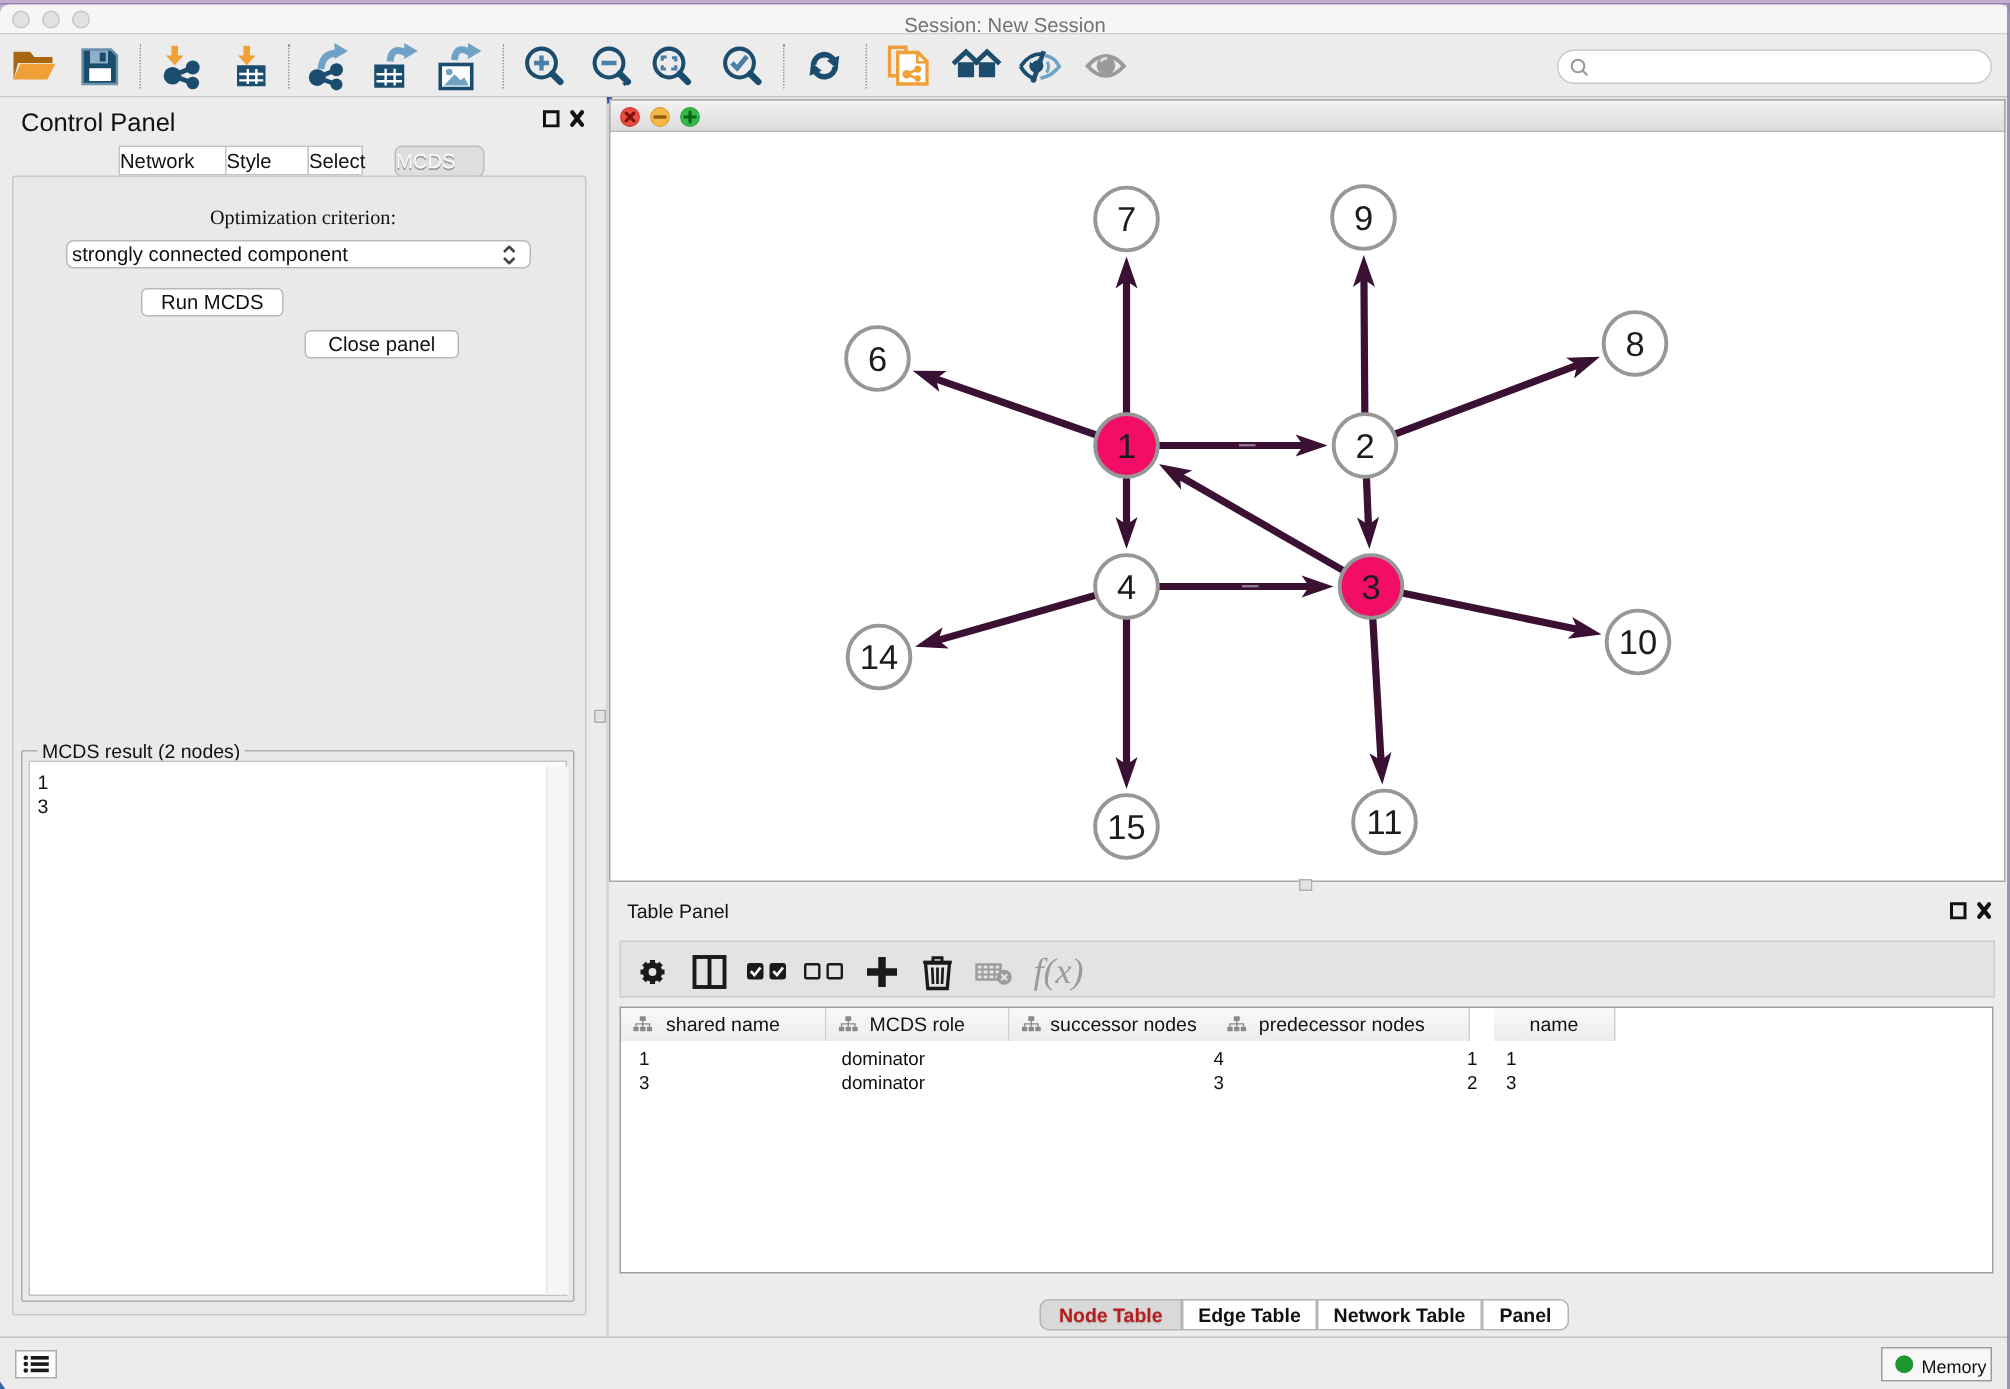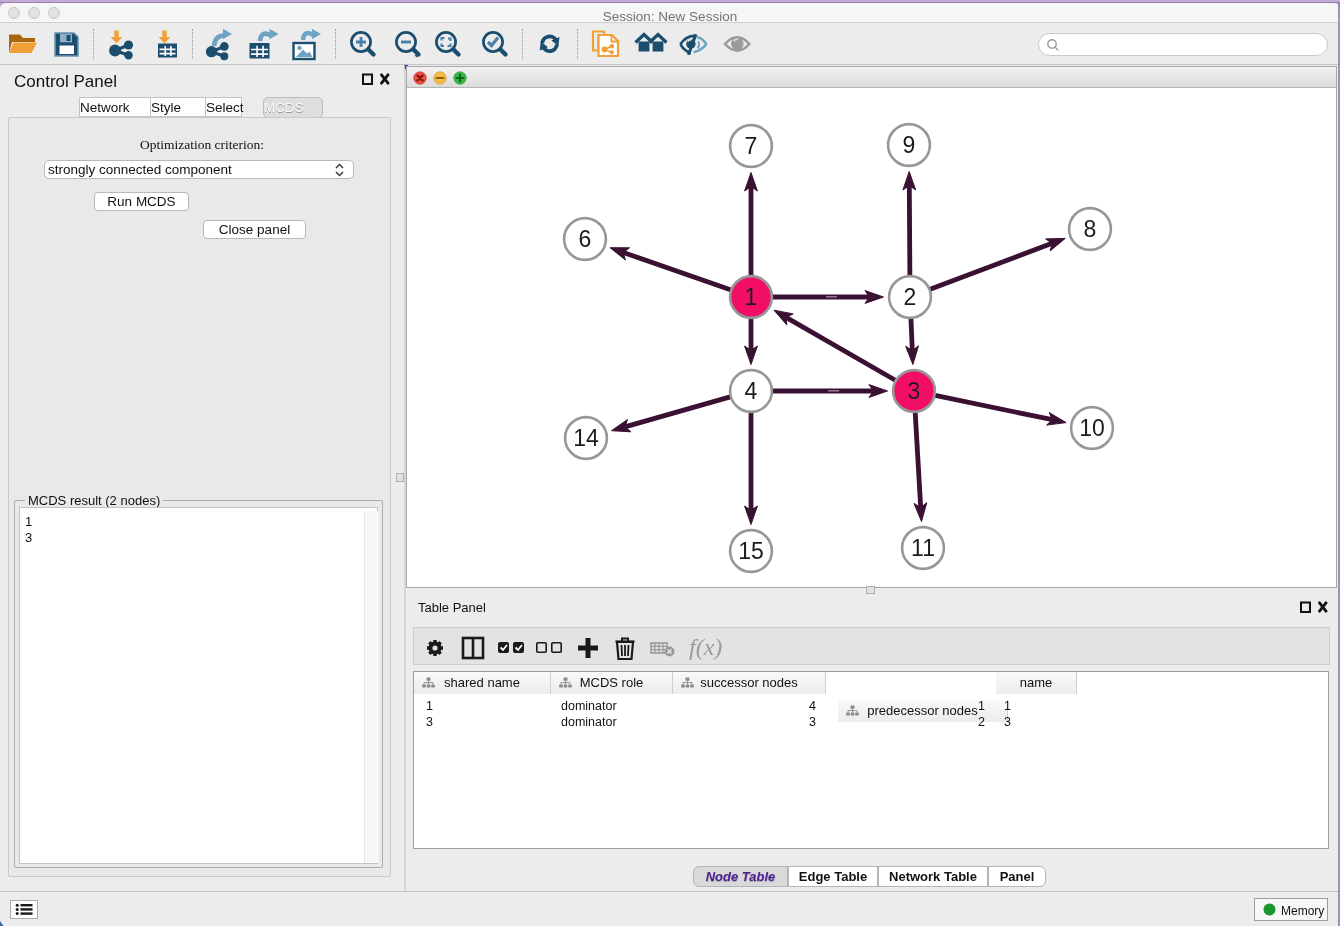--- a/index.html
+++ b/index.html
@@ -42,21 +42,21 @@
 #nettitle { left:406px; top:66px; width:931px; height:22px; background:linear-gradient(#f2f2f2,#dcdcdc); border:1px solid #a8a8a8; border-bottom:1px solid #b5b5b5; }
 #nettext { position:absolute; left:0; top:4px; width:100%; text-align:center; font-size:13px; color:#111; font-weight:bold; }
 
 
 #tphead { left:418px; top:600px; font-size:13px; color:#111; }
 #tptoolbar { left:413px; top:627px; width:917px; height:38px; background:#e3e3e3; border:1px solid #cdcdcd; }
 #tablebox { left:413px; top:671px; width:916px; height:178px; background:#fff; border:1px solid #9d9d9d; }
 .th { position:absolute; top:0; height:22px; background:linear-gradient(#f9f9f9,#ececec); border-right:1px solid #cfcfcf; font-size:13px; color:#111; text-align:center; line-height:22px; }
 .td { position:absolute; font-size:12.5px; color:#111; height:16px; line-height:16px; }
 .seg { position:absolute; top:866px; height:21px; background:#fff; border:1px solid #b5b5b5; font-size:13px; font-weight:bold; color:#111; text-align:center; line-height:20px; }
-.segsel { background:#d9d9d9; color:#4c1d95; text-shadow:0 1px 1px #a8a8a8;font-style:italic; }
+.segsel { background:#d9d9d9; color:#b91c1c; text-shadow:0 1px 1px #a8a8a8; }
 
 
 #statusbar { left:0; top:891px; width:1340px; height:35px; background:#ececec; border-top:1px solid #c2c2c2; }
 #listbtn { position:absolute; left:10px; top:8px; width:28px; height:19px; background:#fdfdfd; border:1px solid #ababab; }
 #membtn { position:absolute; left:1254px; top:6px; width:74px; height:23px; background:#f7f7f7; border:1px solid #9d9d9d; font-size:12px; color:#111; }
 </style>
 </head>
 <body>
 <div class="abs" id="purple"></div>
 <div class="abs" id="purpleline"></div>
@@ -350,21 +350,21 @@
       </svg>MCDS role</div>
   <div class="th" style="left:259px; width:153px;"><svg width="13" height="12" viewBox="0 0 13 12" style="position:absolute;left:8px;top:5px">
         <g fill="#8a8a8a">
           <rect x="4.5" y="0.5" width="4" height="3.2" rx="0.5"></rect>
           <rect x="0.2" y="7.5" width="3.6" height="3" rx="0.5"></rect>
           <rect x="4.7" y="7.5" width="3.6" height="3" rx="0.5"></rect>
           <rect x="9.2" y="7.5" width="3.6" height="3" rx="0.5"></rect>
           <path d="M6.5 3.7 L6.5 5.6 M2 7.5 L2 5.6 L11 5.6 L11 7.5 M6.5 5.6 L6.5 7.5" stroke="#8a8a8a" stroke-width="0.9" fill="none"></path>
         </g>
       </svg>successor nodes</div>
-  <div class="th" style="left:424px; width:170px;margin-top:28px;"><svg width="13" height="12" viewBox="0 0 13 12" style="position:absolute;left:8px;top:5px">
+  <div class="th" style="left:396px; width:170px;"><svg width="13" height="12" viewBox="0 0 13 12" style="position:absolute;left:8px;top:5px">
         <g fill="#8a8a8a">
           <rect x="4.5" y="0.5" width="4" height="3.2" rx="0.5"></rect>
           <rect x="0.2" y="7.5" width="3.6" height="3" rx="0.5"></rect>
           <rect x="4.7" y="7.5" width="3.6" height="3" rx="0.5"></rect>
           <rect x="9.2" y="7.5" width="3.6" height="3" rx="0.5"></rect>
           <path d="M6.5 3.7 L6.5 5.6 M2 7.5 L2 5.6 L11 5.6 L11 7.5 M6.5 5.6 L6.5 7.5" stroke="#8a8a8a" stroke-width="0.9" fill="none"></path>
         </g>
       </svg>predecessor nodes</div>
   <div class="th" style="left:582px; width:81px;">name</div>
   <div class="td" style="left:12px; top:26px;">1</div>

